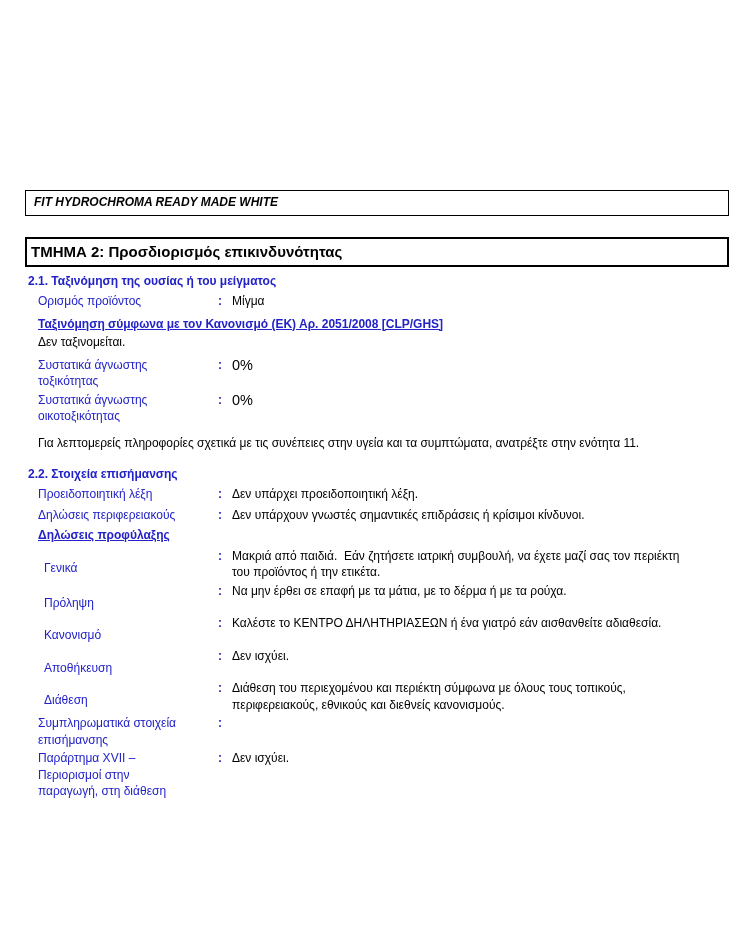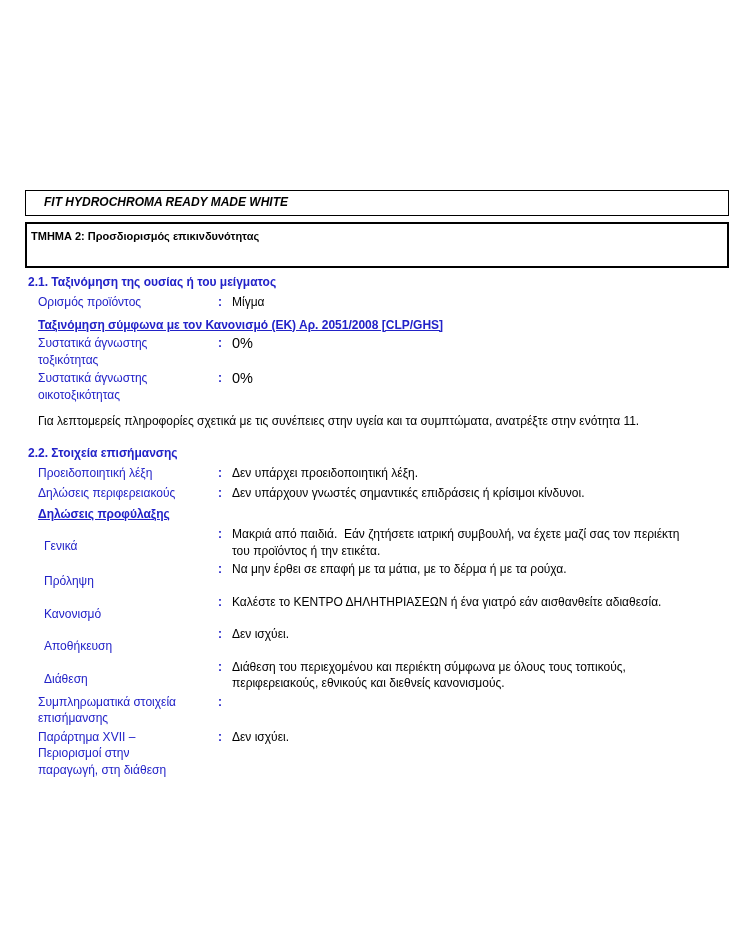--- a/index.html
+++ b/index.html
@@ -13,31 +13,31 @@
     font-family: "Liberation Sans", sans-serif;
     color: #000000;
     overflow: hidden;
   }
   .page {
     padding: 190px 25px 0 25px;
     box-sizing: border-box;
   }
   .product-box {
     border: 1px solid #000000;
-    padding: 4px 4px 5px 18px;
+    padding: 4px 4px 5px 8px;
     font-size: 12px;
     font-weight: bold;
     font-style: italic;
     line-height: 15px;
   }
   .section-box {
     border: 2px solid #000000;
-    margin-top: 6px;
-    padding: 3px 4px 20px 4px;
-    font-size: 11px;
+    margin-top: 21px;
+    padding: 3px 4px 4px 4px;
+    font-size: 15px;
     font-weight: bold;
     line-height: 19px;
   }
   .content {
     margin-top: 6px;
   }
   .sec-heading {
     color: var(--blue);
     font-weight: bold;
     font-size: 12px;
@@ -119,20 +119,21 @@
     <div class="sec-heading">2.1. Ταξινόμηση της ουσίας ή του μείγματος</div>
 
     <div class="block">
       <div class="row" style="margin-bottom:6px">
         <span class="lbl">Ορισμός προϊόντος</span>
         <span class="colon">:</span>
         <span class="val">Μίγμα</span>
       </div>
 
       <div class="blue-underline-heading">Ταξινόμηση σύμφωνα με τον Κανονισμό (ΕΚ) Αρ. 2051/2008 [CLP/GHS]</div>
+      <div class="plain-line" style="margin-bottom:6px">Δεν ταξινομείται.</div>
 
       <div class="row mb-tall">
         <span class="lbl">Συστατικά άγνωστης
 τοξικότητας</span>
         <span class="colon">:</span>
         <span class="val big">0%</span>
       </div>
 
       <div class="row">
         <span class="lbl">Συστατικά άγνωστης

